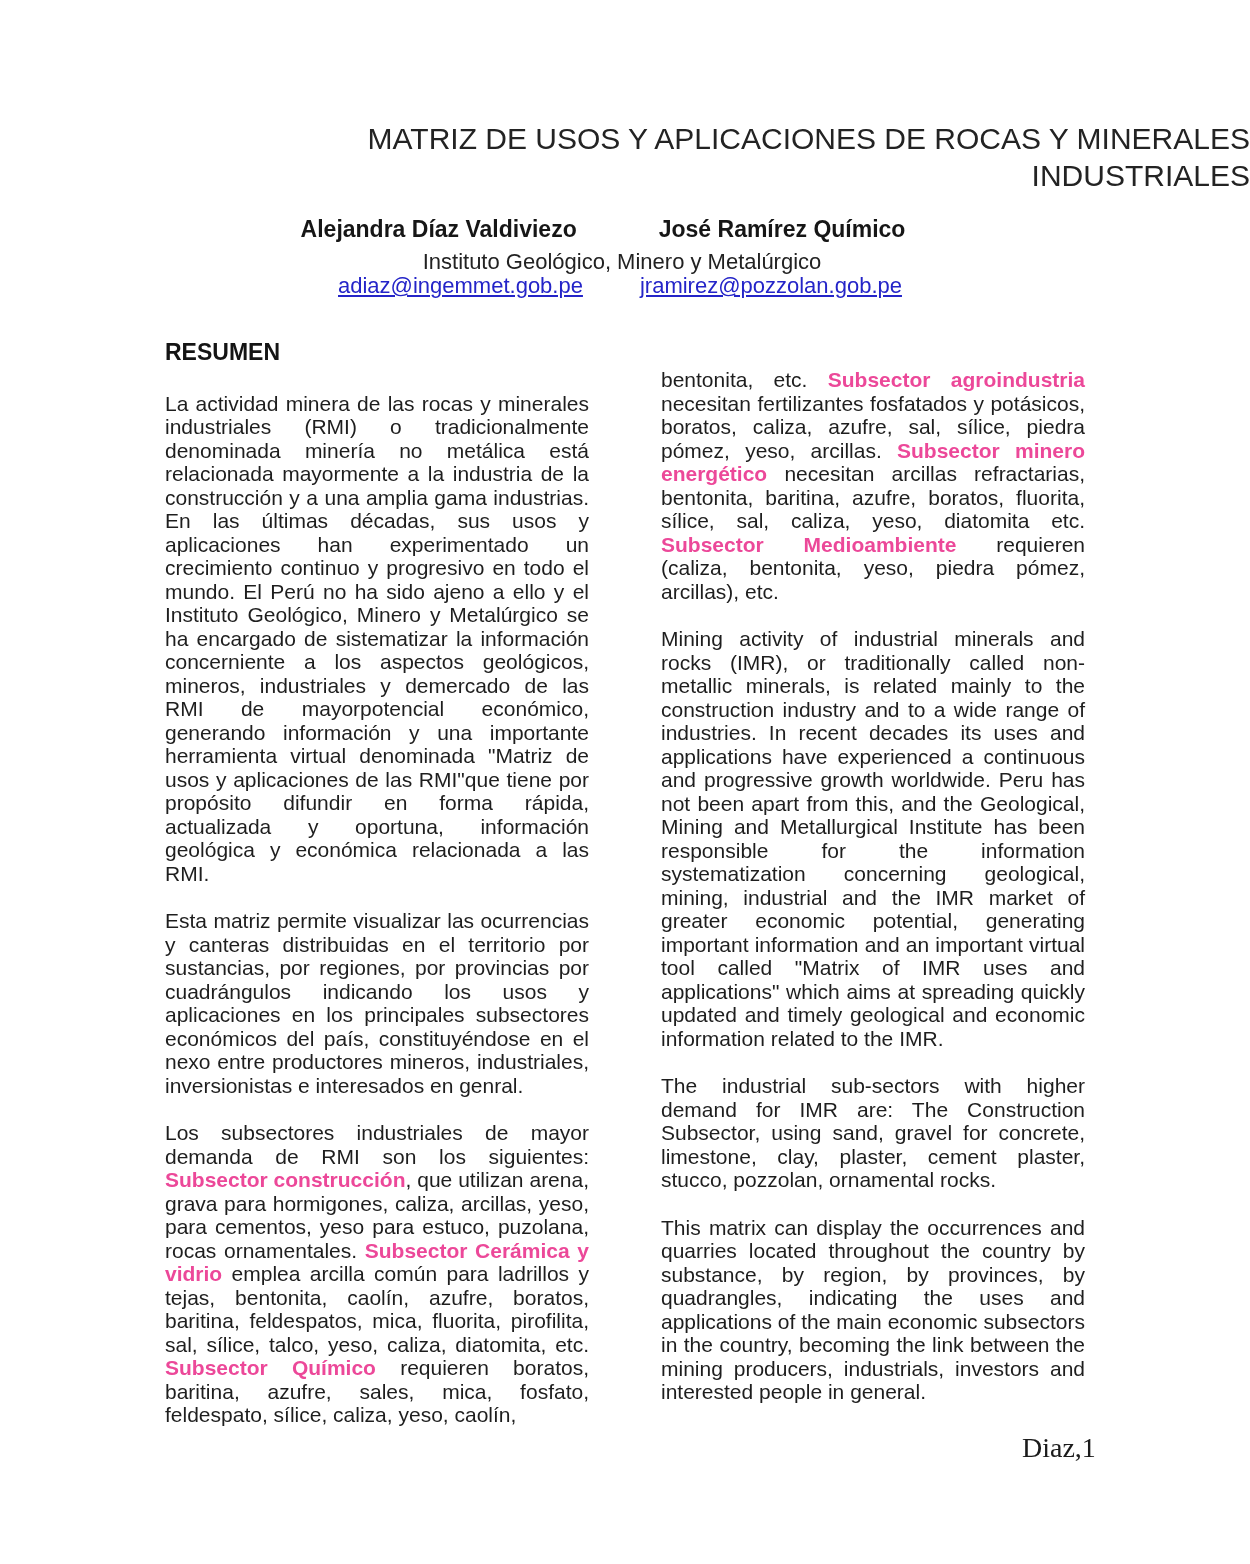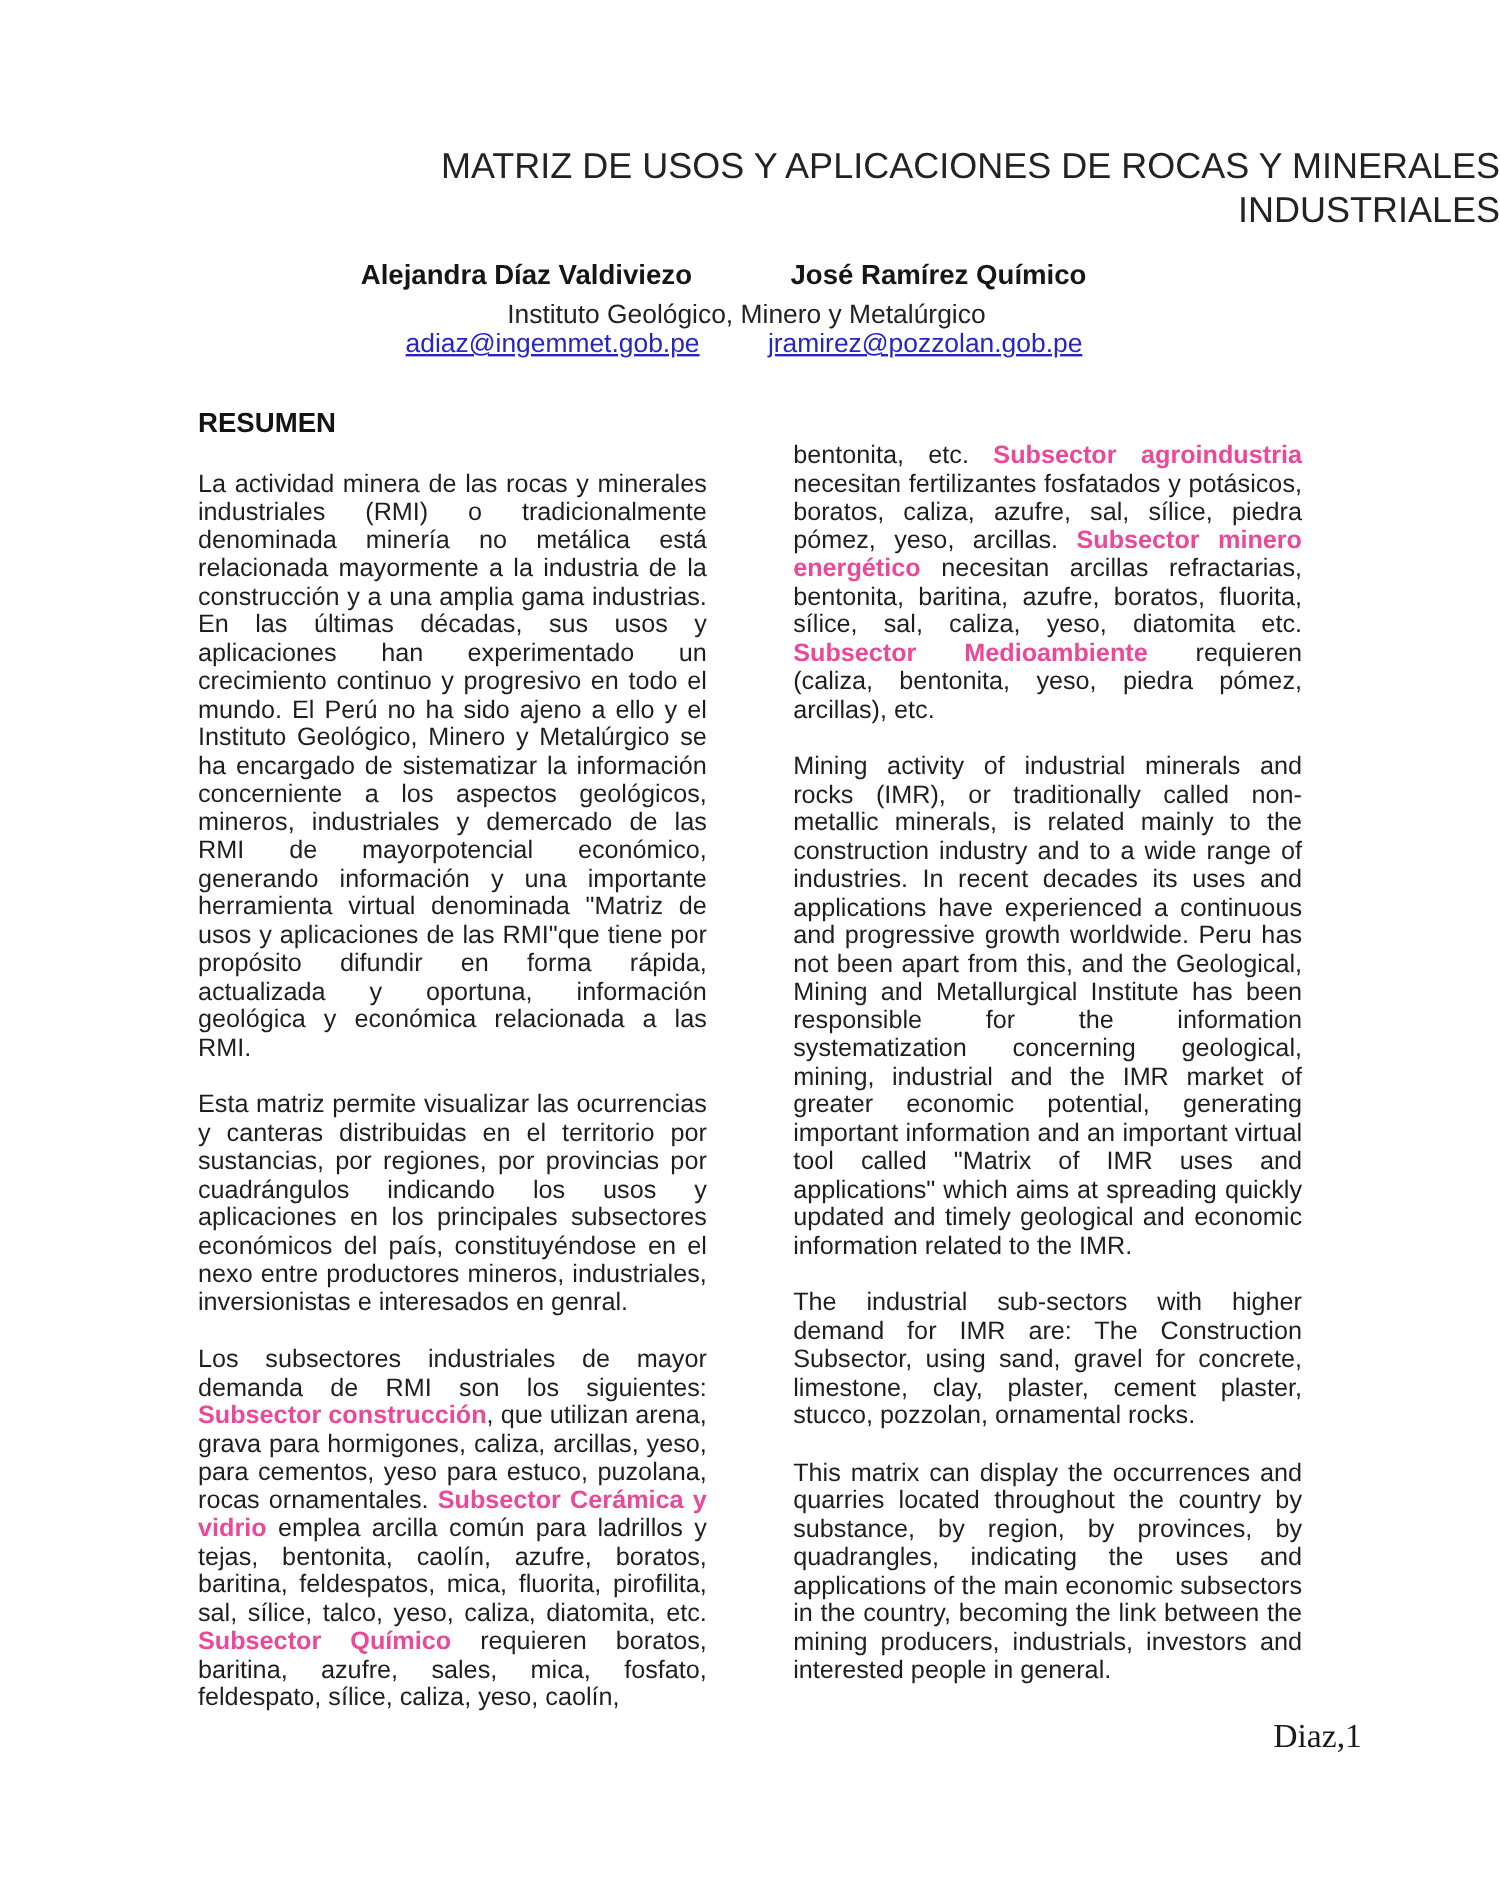--- a/index.html
+++ b/index.html
@@ -82,21 +82,21 @@
     font-size: 23px;
     font-weight: 700;
     color: #141414;
     margin: 0 0 27px 0;
     text-align: left;
   }
   .col p { margin: 0 0 24px 0; }
   .col b { font-weight: 700; color: #ec4899; }
   .page-number {
     position: absolute;
-    left: 1061px;
+    left: 1022px;
     top: 1432px;
     font-family: "Liberation Serif", serif;
     font-size: 28px;
     color: #1b1b1b;
   }
 </style>
 </head>
 <body>
 
 <div class="page">

